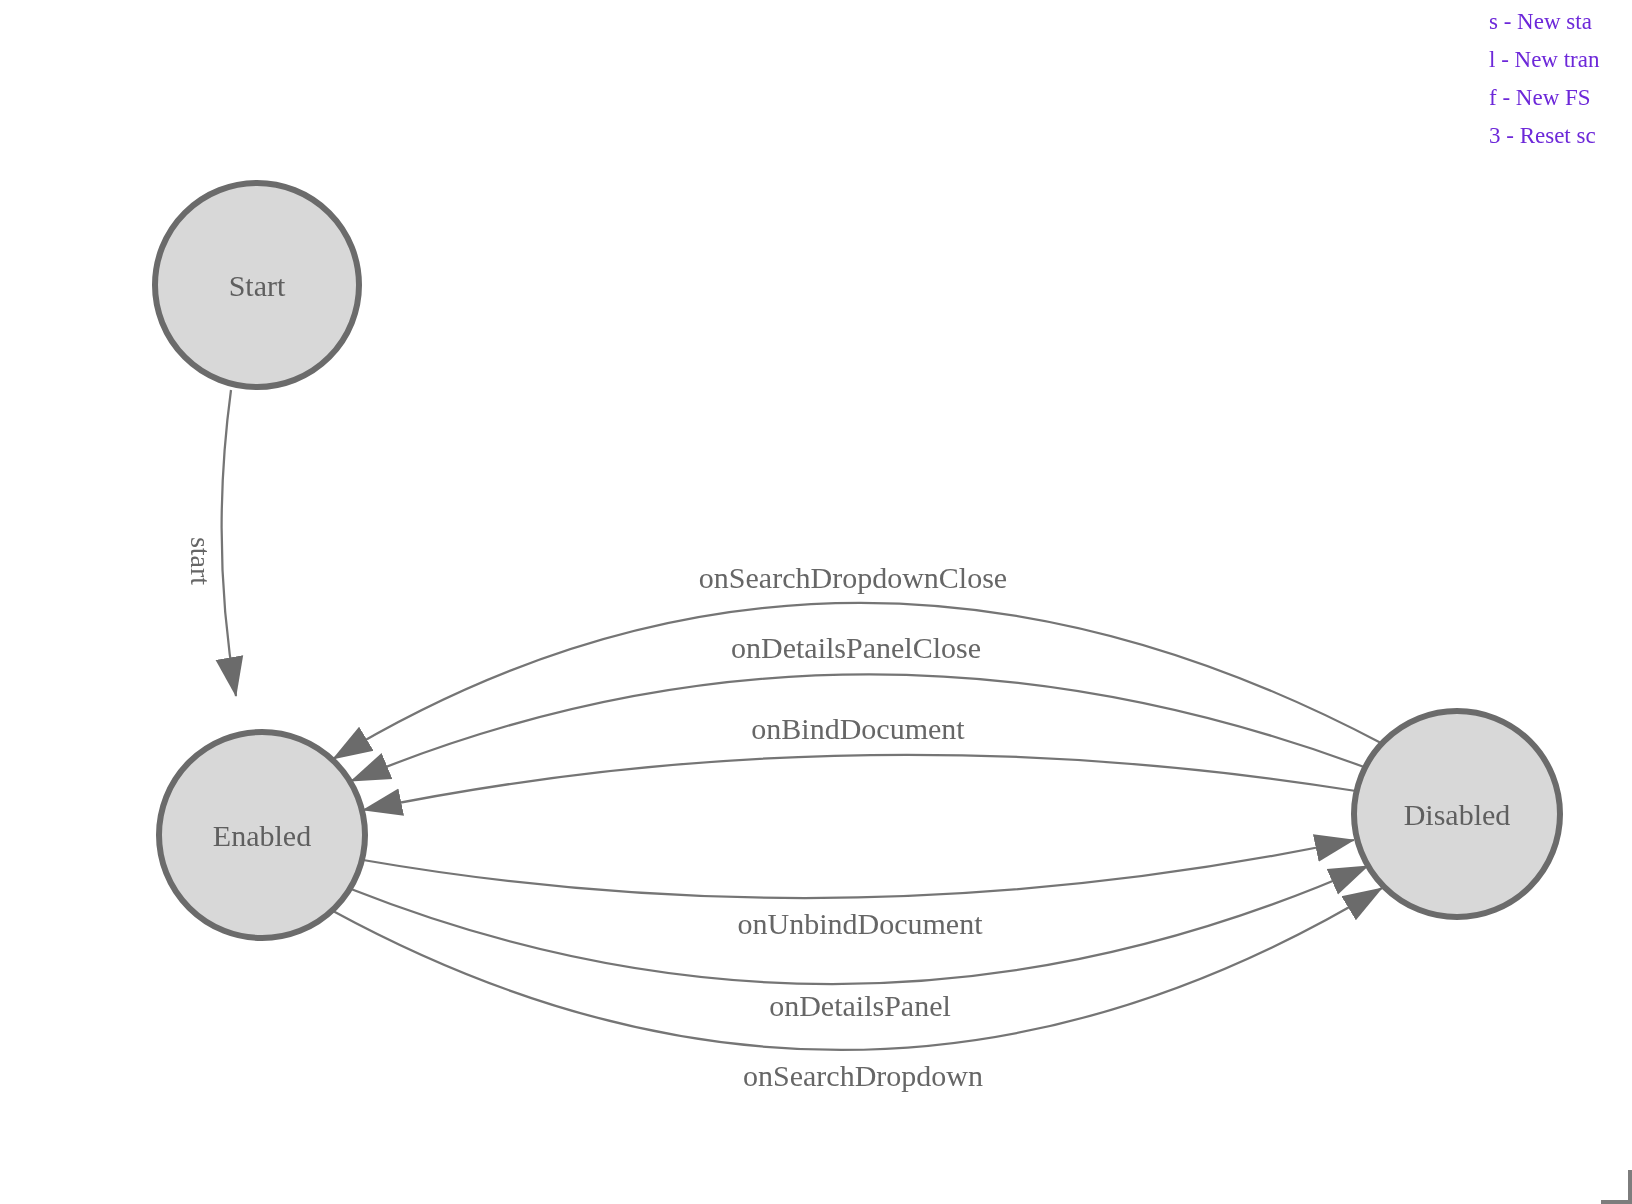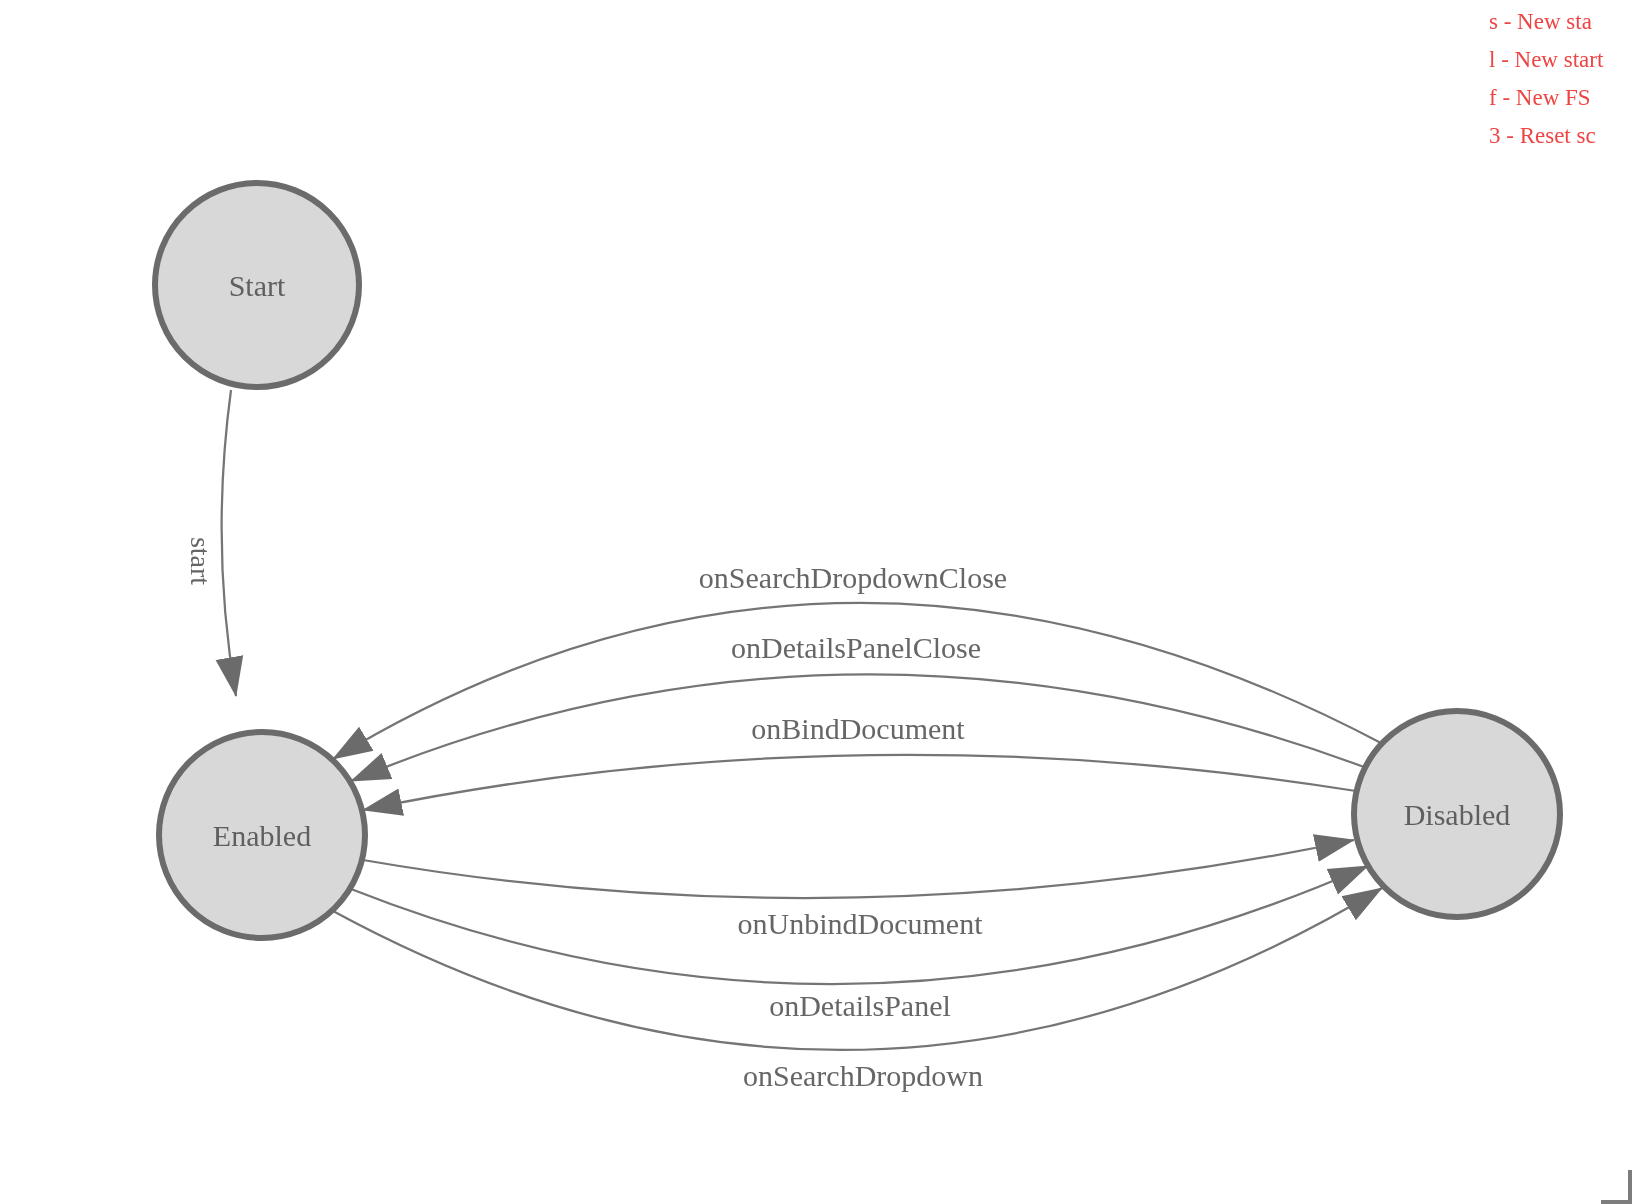--- a/index.html
+++ b/index.html
@@ -37,21 +37,21 @@
     font-size: 30px;
     text-anchor: middle;
   }
   .edge-label.small {
     font-size: 28px;
   }
   .legend {
     position: absolute;
     left: 1489px;
     top: 3px;
-    color: #ef4444;
+    color: #6d28d9;
     font-size: 23px;
     line-height: 38px;
     white-space: nowrap;
   }
   .canvas-corner {
     position: absolute;
     right: 0;
     bottom: 0;
     width: 27px;
     height: 30px;
@@ -115,18 +115,18 @@
   </g>
 
   <g>
     <circle class="state-circle" cx="1457" cy="814" r="103"></circle>
     <text class="state-label" x="1457" y="814" dy="0.35em">Disabled</text>
   </g>
 </svg>
 
 <div class="legend">
   <div>s - New sta</div>
-  <div>l - New start</div>
+  <div>l - New tran</div>
   <div>f - New FS</div>
   <div>3 - Reset sc</div>
 </div>
 
 <div class="canvas-corner"></div>
 
 </body></html>

